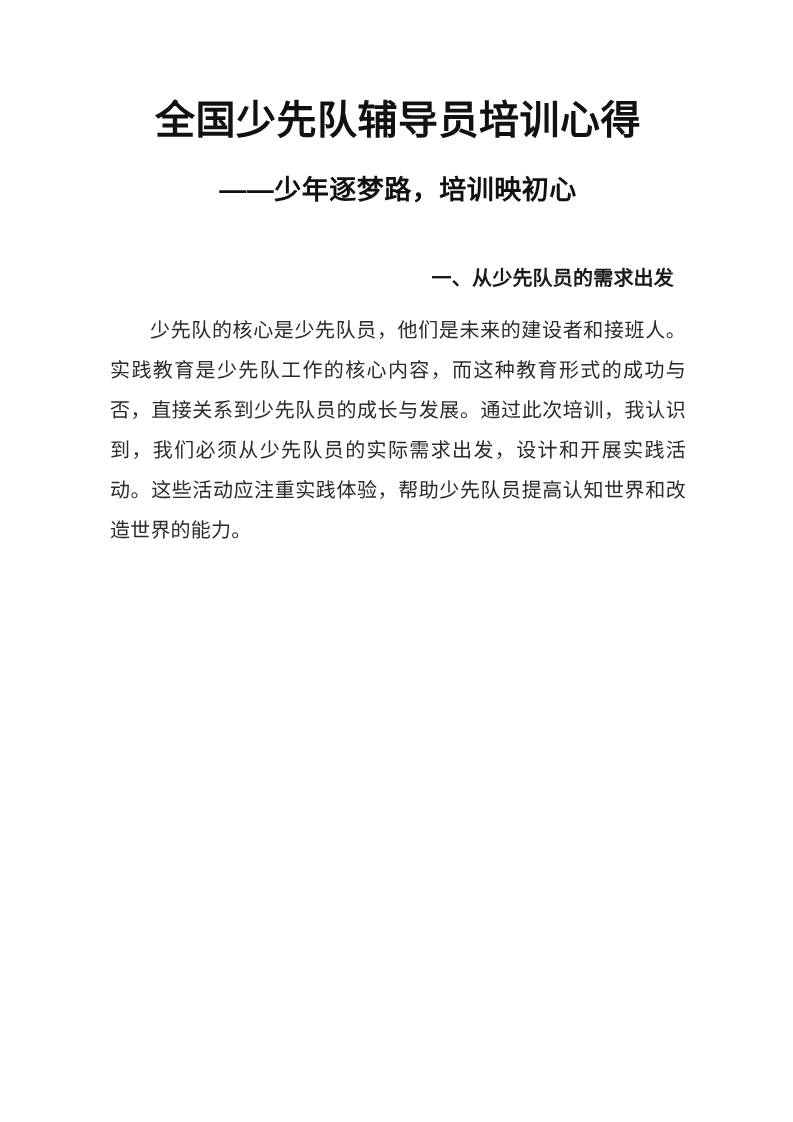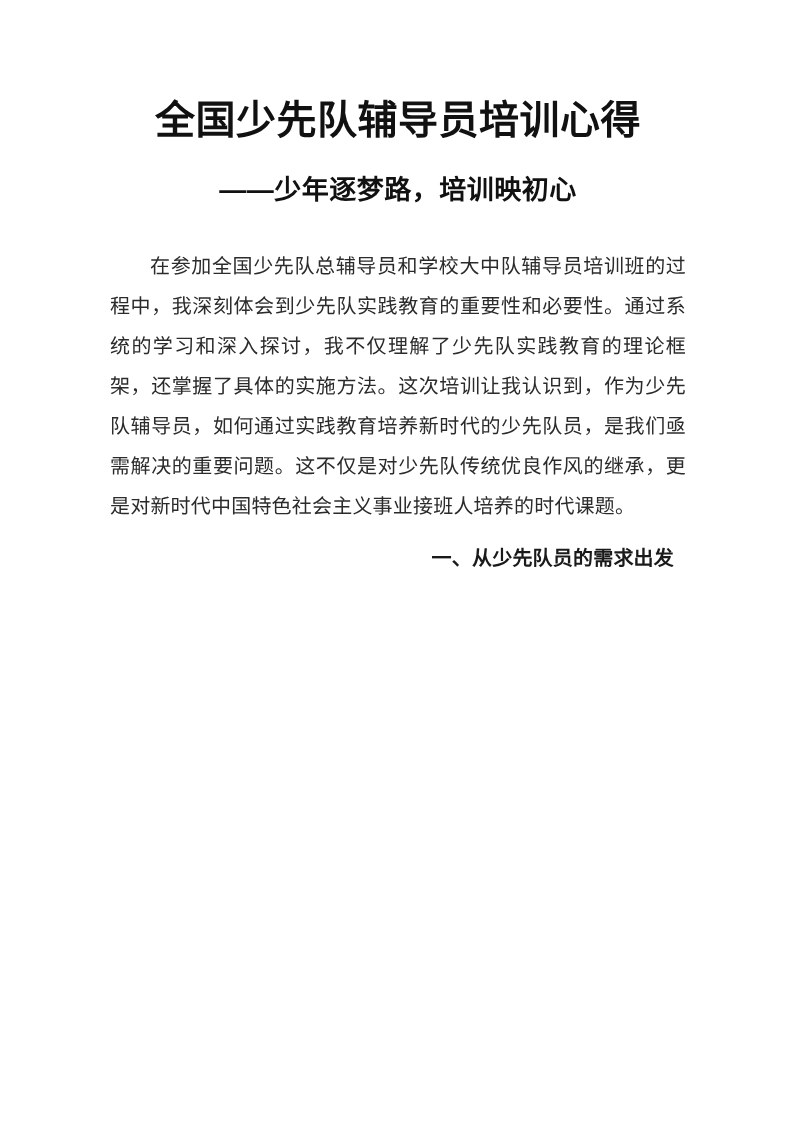--- a/index.html
+++ b/index.html
@@ -92,21 +92,21 @@
 
 <div class="page">
   <div class="content">
 
     <h1 class="doc-title">全国少先队辅导员培训心得</h1>
 
     <h2 class="doc-subtitle">——少年逐梦路，培训映初心</h2>
 
     <div class="body-block">
 
-      <p class="para">在参加全国少先队总辅导员和学校大中队辅导员培训班的过程中，我深刻体会到少先队实践教育的重要性和必要性。通过系统的学习和深入探讨，我不仅理解了少先队实践教育的理论框架，还掌握了具体的实施方法。这次培训让我认识到，作为少先队辅导员，如何通过实践教育培养新时代的少先队员，是我们亟需解决的重要问题。这不仅是对少先队传统优良作风的继承，更是对新时代中国特色社会主义事业接班人培养的时代课题。</p>
 
       <p class="section-heading">一、从少先队员的需求出发</p>
 
+      <p class="para">少先队的核心是少先队员，他们是未来的建设者和接班人。实践教育是少先队工作的核心内容，而这种教育形式的成功与否，直接关系到少先队员的成长与发展。通过此次培训，我认识到，我们必须从少先队员的实际需求出发，设计和开展实践活动。这些活动应注重实践体验，帮助少先队员提高认知世界和改造世界的能力。</p>
 
 
     </div>
   </div>
 </div>
 
 </body></html>

